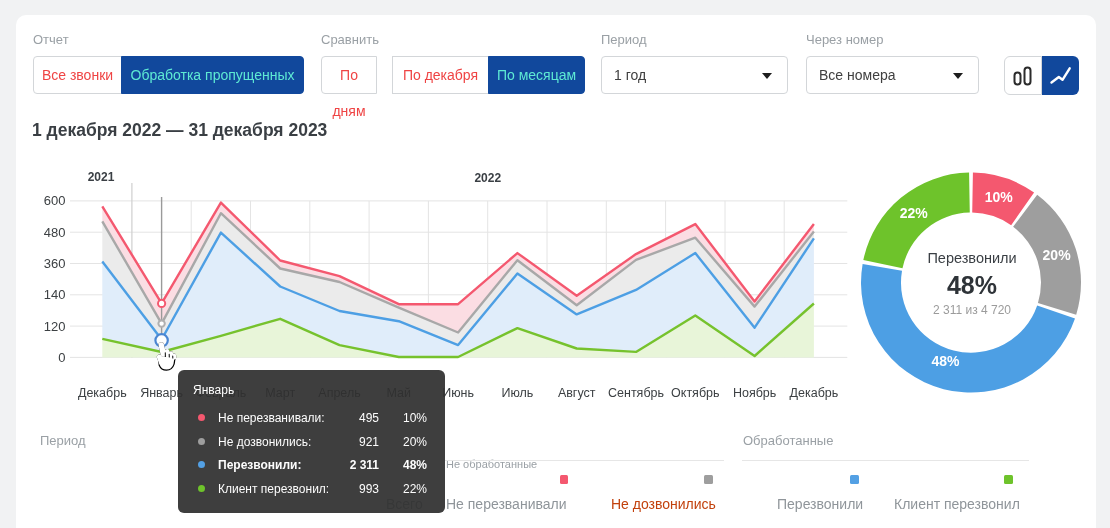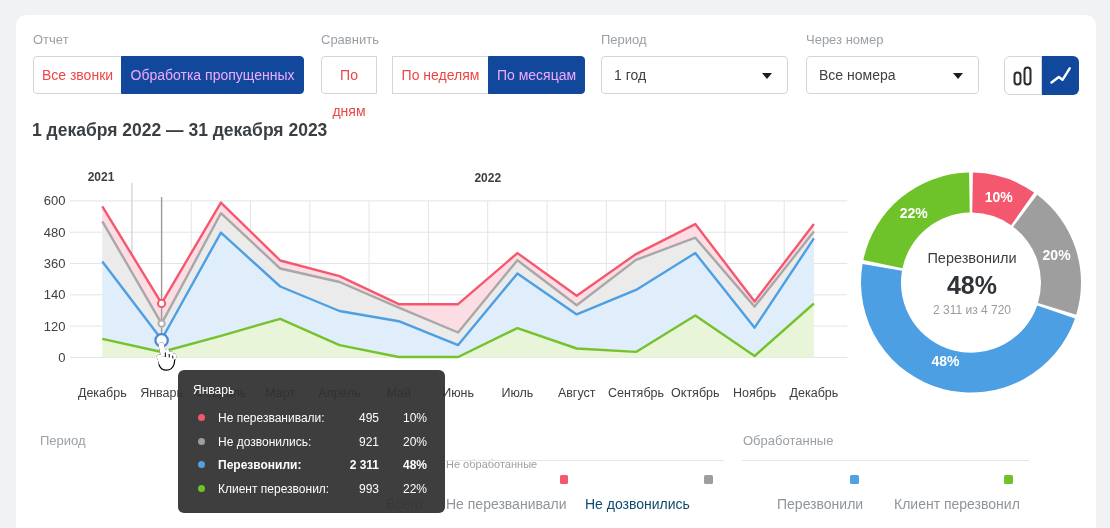--- a/index.html
+++ b/index.html
@@ -2,38 +2,38 @@
 <html><head>
 <meta charset="utf-8">
 <style>
   * { margin:0; padding:0; box-sizing:border-box; }
   html,body { width:1110px; height:528px; overflow:hidden; }
   body { background:#f1f2f3; font-family:"Liberation Sans", sans-serif; position:relative; }
   .card { position:absolute; left:16px; top:15px; width:1080px; height:540px; background:#fff; border-radius:10px; }
   .abs { position:absolute; }
   .lbl { position:absolute; font-size:13px; color:#9aa0a5; }
   .btn { position:absolute; top:56px; height:38px; line-height:36px; text-align:center; font-size:14px; color:#ef4444; background:#fff; border:1px solid #d3d6d9; }
-  .btn.sel { background:#11489c; color:#f0abfc; border:1px solid #11489c; }
+  .btn.sel { background:#11489c; color:#5eead4; border:1px solid #11489c; }
   .sel-box { position:absolute; top:56px; height:38px; background:#fff; border:1px solid #d3d6d9; border-radius:4px; font-size:14px; color:#404040; line-height:36px; }
   .caret { position:absolute; width:0; height:0; border-left:5.5px solid transparent; border-right:5.5px solid transparent; border-top:6.5px solid #1d1d1d; top:16px; }
 </style>
 </head>
 <body>
 <div class="card"></div>
 
 <div class="lbl" style="left:33px; top:32px;">Отчет</div>
 <div class="lbl" style="left:321px; top:32px;">Сравнить</div>
 <div class="lbl" style="left:601px; top:32px;">Период</div>
 <div class="lbl" style="left:806px; top:32px;">Через номер</div>
 
 <div class="btn" style="left:33px; width:89px; border-radius:4px 0 0 4px;">Все звонки</div>
 <div class="btn sel" style="left:121px; width:183px; border-radius:0 4px 4px 0;">Обработка пропущенных</div>
 
 <div class="btn" style="left:321px; width:56px; border-radius:4px 0 0 4px;">По дням</div>
-<div class="btn" style="left:392px; width:97px; border-radius:0;">По неделям</div>
+<div class="btn" style="left:392px; width:97px; border-radius:0;">По декабря</div>
 <div class="btn sel" style="left:488px; width:97px; border-radius:0 4px 4px 0;">По месяцам</div>
 
 <div class="sel-box" style="left:601px; width:187px; padding-left:12px;">1 год<div class="caret" style="right:15px;"></div></div>
 <div class="sel-box" style="left:806px; width:173px; padding-left:12px;">Все номера<div class="caret" style="right:15px;"></div></div>
 
 <div class="abs" style="left:1004px; top:56px; width:38px; height:39px; background:#fff; border:1px solid #d3d6d9; border-radius:6px 0 0 6px;">
   <svg width="36" height="37" viewBox="0 0 36 37">
     <rect x="9.5" y="15.5" width="6" height="12" rx="3" fill="none" stroke="#2b2b2b" stroke-width="2"></rect>
     <rect x="19.5" y="10.5" width="6" height="17" rx="3" fill="none" stroke="#2b2b2b" stroke-width="2"></rect>
   </svg>
@@ -128,21 +128,21 @@
 <div class="lbl" style="left:446px; top:458px; font-size:11px;">Не обработанные</div>
 <div class="lbl" style="left:743px; top:433px; font-size:13px;">Обработанные</div>
 <div class="abs" style="left:445px; top:460px; width:279px; height:1px; background:#e6e6e6;"></div>
 <div class="abs" style="left:742px; top:460px; width:287px; height:1px; background:#e6e6e6;"></div>
 <div class="abs" style="left:559.5px; top:475px; width:8.5px; height:8.5px; background:#f4586f; border-radius:1.5px;"></div>
 <div class="abs" style="left:704.3px; top:475px; width:8.5px; height:8.5px; background:#9e9e9e; border-radius:1.5px;"></div>
 <div class="abs" style="left:850.3px; top:475px; width:8.5px; height:8.5px; background:#53a0e4; border-radius:1.5px;"></div>
 <div class="abs" style="left:1004.2px; top:475px; width:8.5px; height:8.5px; background:#6ec32b; border-radius:1.5px;"></div>
 <div class="abs" style="left:386px; top:496px; font-size:14px; color:#8f959a;">Всего</div>
 <div class="abs" style="left:446px; top:496px; font-size:14px; color:#8f959a;">Не перезванивали</div>
-<div class="abs" style="left:585px; top:496px; font-size:14px; color:#0c4a6e;">Не дозвонились</div>
+<div class="abs" style="left:611px; top:496px; font-size:14px; color:#c2410c;">Не дозвонились</div>
 <div class="abs" style="left:777px; top:496px; font-size:14px; color:#8f959a;">Перезвонили</div>
 <div class="abs" style="left:894px; top:496px; font-size:14px; color:#8f959a;">Клиент перезвонил</div>
 
 <div class="abs" style="left:178px; top:369.5px; width:267px; height:143.5px; background:rgba(47,47,47,0.93); border-radius:6px; color:#fdfdfd; font-size:12px;">
   <div class="abs" style="left:15px; top:13px;">Январь</div>
   <div class="abs" style="left:20px; top:44px; width:7px; height:7px; border-radius:50%; background:#f4586f;"></div>
   <div class="abs" style="left:40px; top:41px;">Не перезванивали:</div>
   <div class="abs" style="left:131px; top:41px; width:70px; text-align:right;">495</div>
   <div class="abs" style="left:199px; top:41px; width:50px; text-align:right;">10%</div>
   <div class="abs" style="left:20px; top:68px; width:7px; height:7px; border-radius:50%; background:#9e9e9e;"></div>

